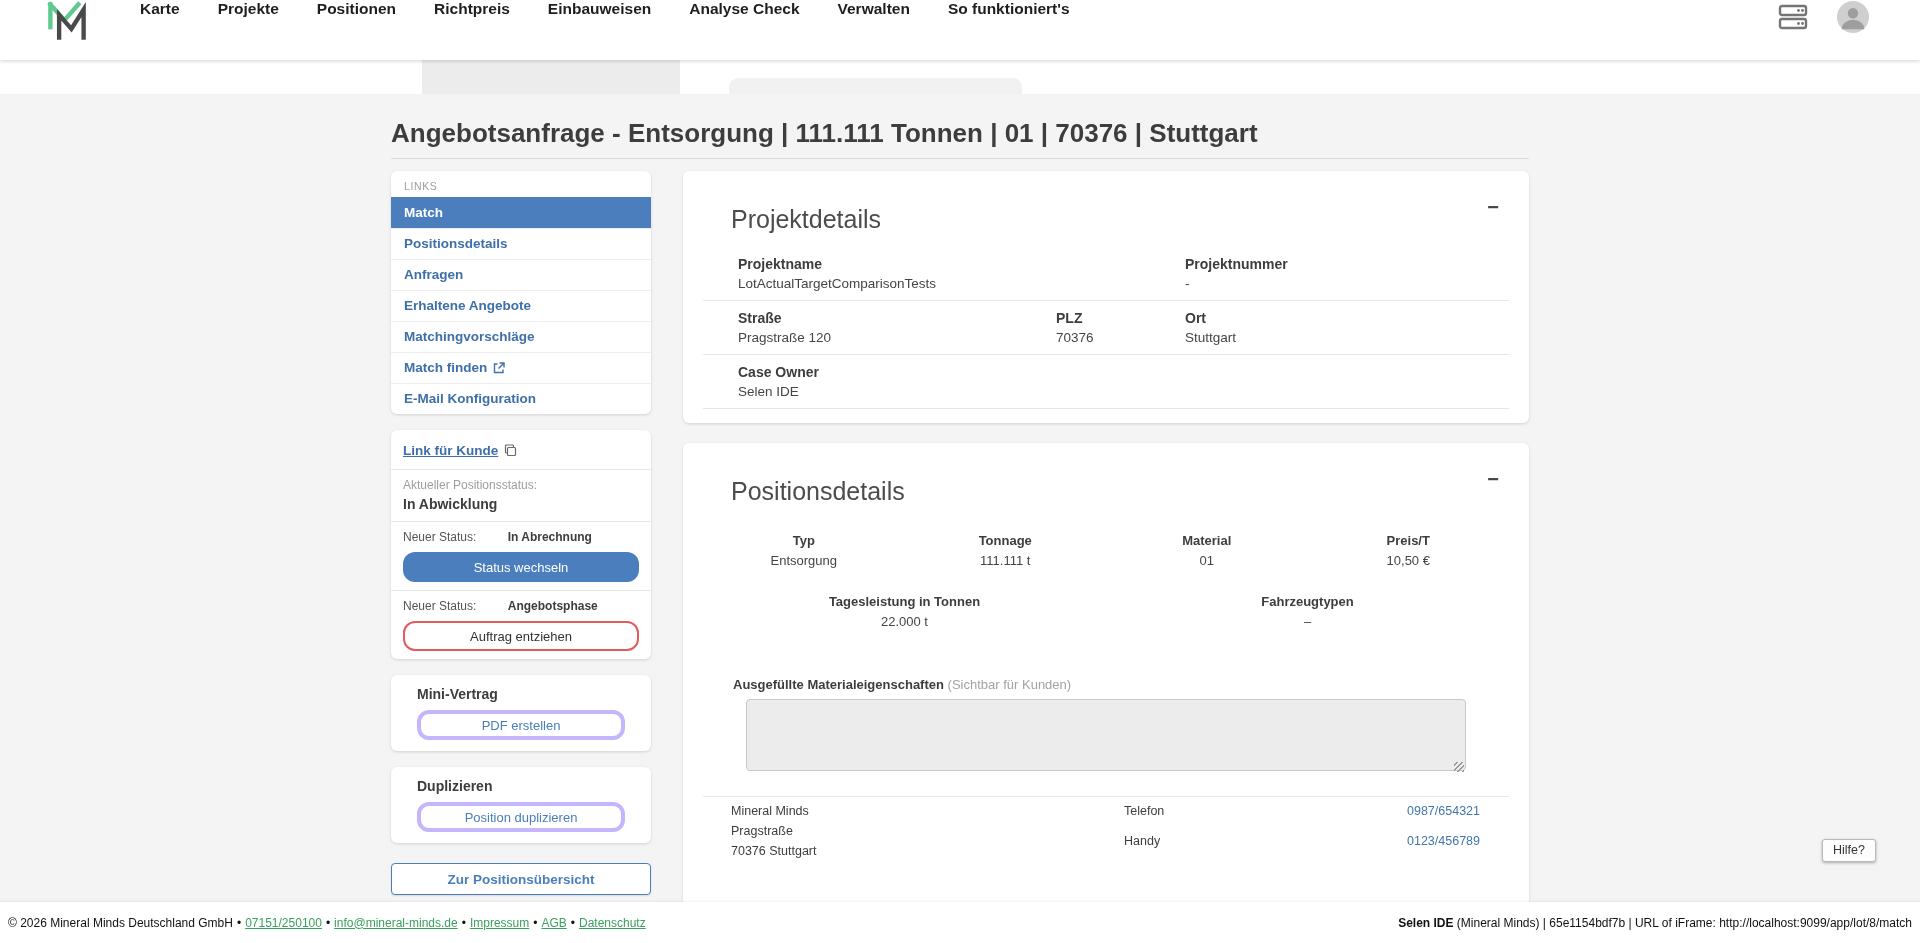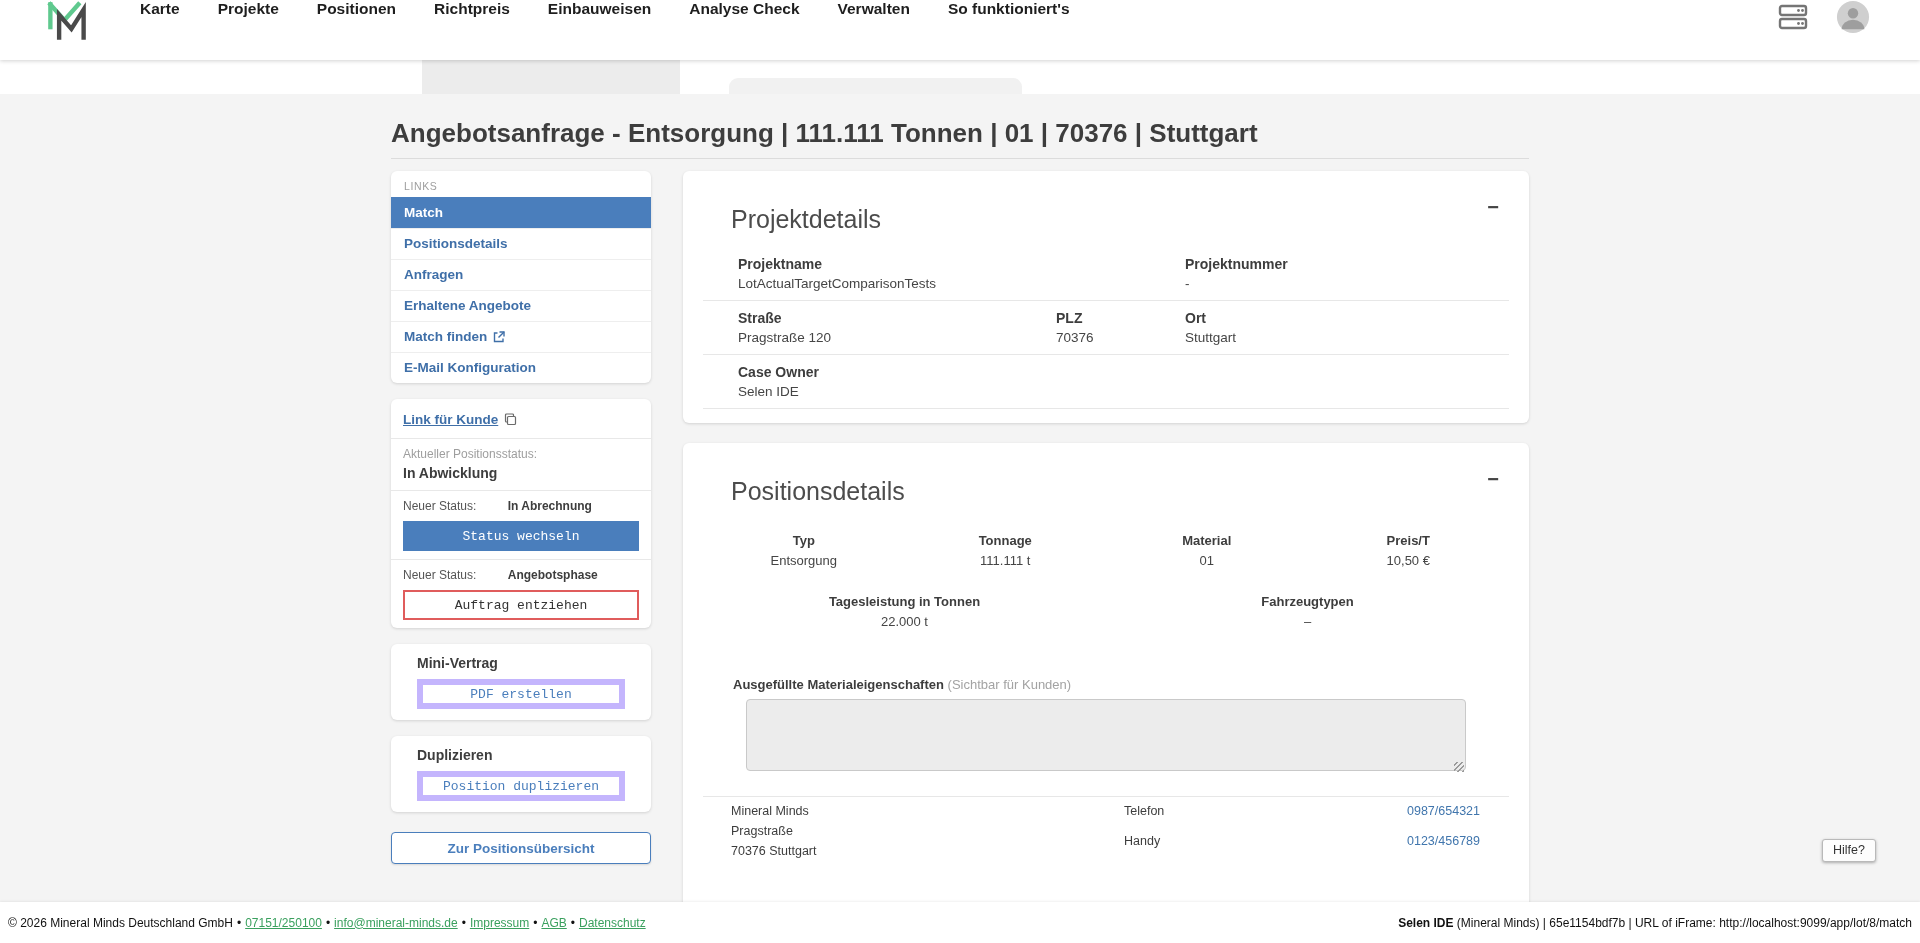--- a/index.html
+++ b/index.html
@@ -40,25 +40,25 @@
   .ext-icon svg { display:block; }
 
   .status-card { margin-top:16px; padding:10px 12px 8px; }
   .customer-link { font-size:13.5px; font-weight:700; color:#3f6fa8; cursor:pointer;
     display:inline-flex; align-items:center; gap:6px; line-height:21px;text-decoration:underline; }
   hr.full { border:none; border-top:1px solid #e8e8e8; margin:8px -12px; }
   .muted-label { font-size:12px; color:#9e9e9e; line-height:14px; }
   .status-value { font-size:14px; font-weight:700; color:#3d3d3d; line-height:18px; margin-top:3px; }
   .new-status { font-size:12px; color:#555; line-height:15px; }
   .new-status b { color:#3d3d3d;padding-left:28px; }
-  .btn { display:block; width:100%; border-radius:0; font-size:13px; cursor:pointer;
-    font-family:Liberation Mono, monospace; }
+  .btn { display:block; width:100%; border-radius:12px; font-size:13px; cursor:pointer;
+    font-family:Liberation Sans, sans-serif; }
   .btn-primary { margin-top:7px; height:30px; background:#4a7ebc; color:#fff; border:none; }
   .btn-outline-red { margin-top:7px; height:30px; background:#fff; color:#333; border:2px solid #e05c5c; }
-  .btn-outline-blue { margin-top:7px; height:30px; background:#fff; color:#4a7ebc; border:6px solid #c4b5fd; }
+  .btn-outline-blue { margin-top:7px; height:30px; background:#fff; color:#4a7ebc; border:4px solid #c4b5fd; }
   .mini-card { margin-top:16px; padding:11px 26px; }
   .mini-title { font-size:14px; font-weight:700; color:#3d3d3d; line-height:17px; }
   .overview-btn { margin-top:20px; height:32px; background:#fff; color:#4a7ebc; font-weight:700;
     border:1px solid #4a7ebc; border-radius:4px; font-size:13.5px; cursor:pointer; width:100%;
     box-shadow:0 1px 2px rgba(0,0,0,.12); font-family:"Liberation Sans", sans-serif; }
 
   
   .main-col { flex:1; margin-left:32px; }
   .card-main { padding:34px 20px 14px; position:relative; }
   .card-title { margin-left:28px; font-size:25px; color:#4c4c4c; font-weight:400; line-height:28px; }
@@ -171,20 +171,23 @@
           <div class="side-link">
             <span>Positionsdetails</span>
           </div>
           <div class="side-link">
             <span>Anfragen</span>
           </div>
           <div class="side-link">
             <span>Erhaltene Angebote</span>
           </div>
           <div class="side-link">
+            <span>Matchingvorschläge</span>
+          </div>
+          <div class="side-link">
             <span>Match finden</span>
             <span class="ext-icon">
               <svg width="12" height="12" viewBox="0 0 12 12" fill="none" stroke="#3f6fa8" stroke-width="1.4">
                 <path d="M4.5 2 H1.5 V10.5 H10 V7.5"></path>
                   <path d="M6.5 1 H11 V5.5"></path>
                   <path d="M11 1 L5.5 6.5"></path>
               </svg>
             </span>
           </div>
           <div class="side-link">

